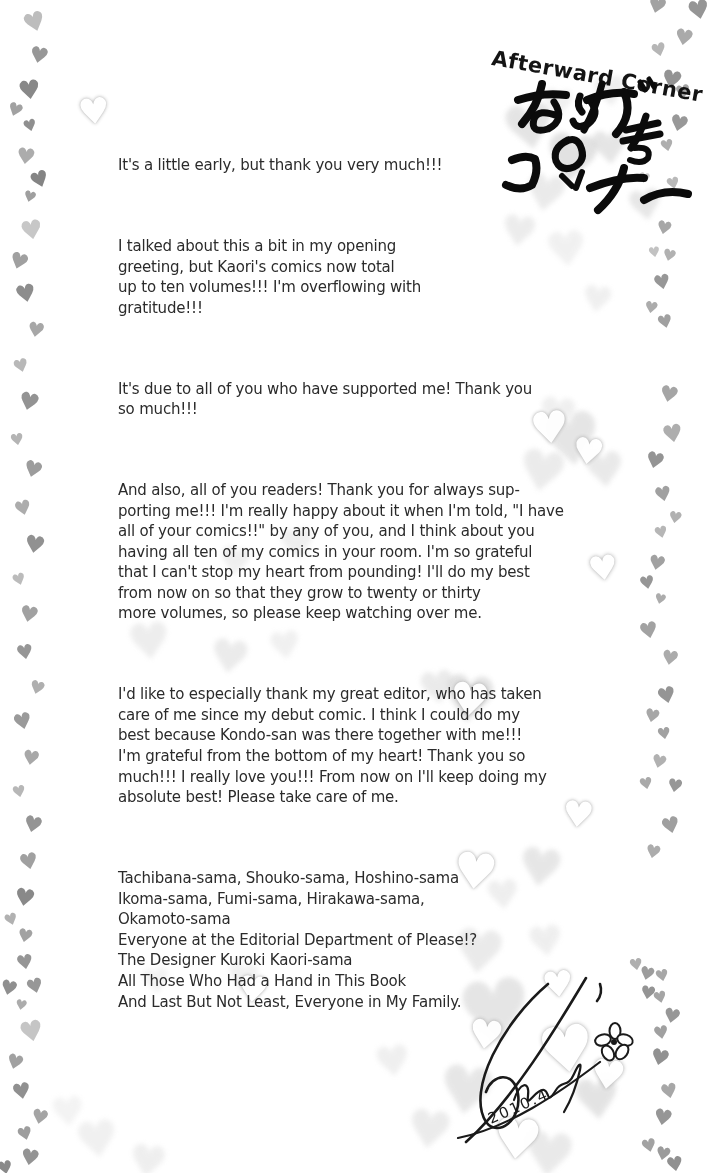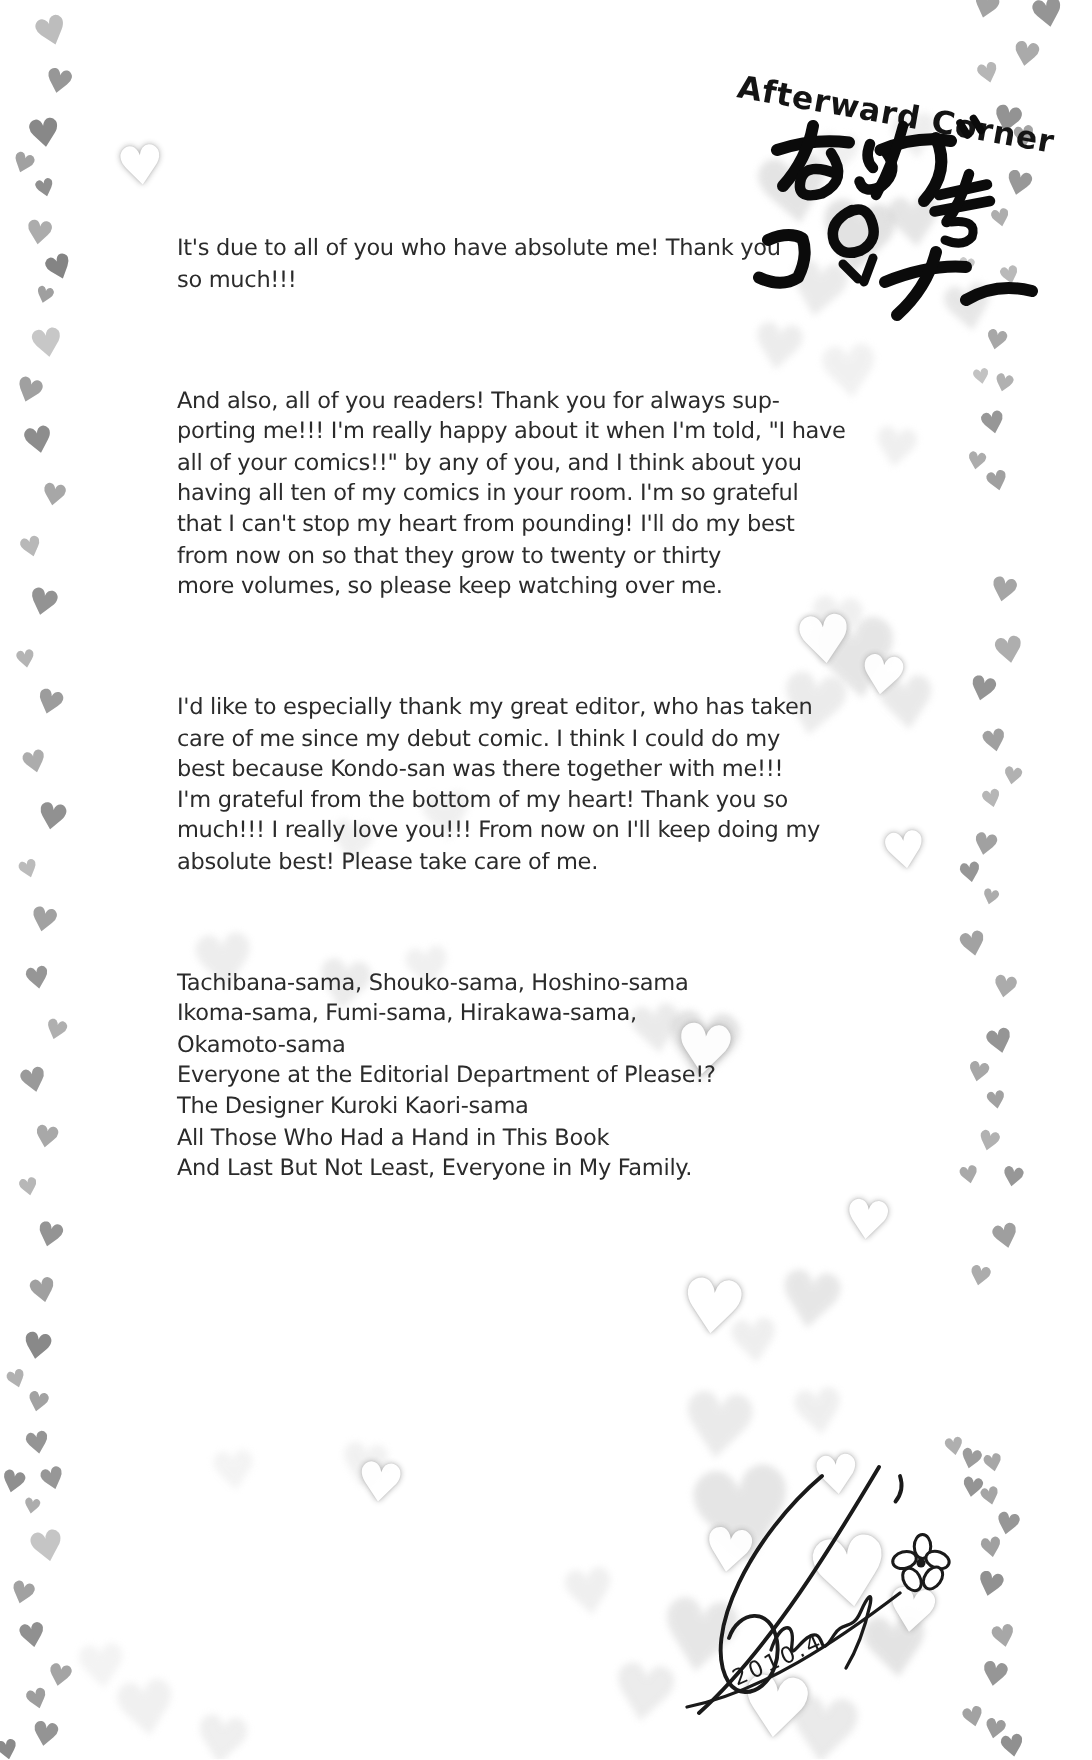--- a/index.html
+++ b/index.html
@@ -197,21 +197,26 @@
 
       <path d="M70,104 L80,114" stroke-width="6"></path>
       <path d="M90,100 L84,116" stroke-width="6"></path>
       <path d="M98,116 Q128,104 152,106" stroke-width="8"></path>
       <path d="M132,96 Q126,120 106,138" stroke-width="8"></path>
       <path d="M152,128 Q172,116 196,122" stroke-width="8"></path>
     </svg>
   </div>
 
   <div class="content">
-    <p>It's due to all of you who have absolute me! Thank you
+    <p>It's a little early, but thank you very much!!!</p>
+    <p>I talked about this a bit in my opening
+greeting, but Kaori's comics now total
+up to ten volumes!!! I'm overflowing with
+gratitude!!!</p>
+    <p>It's due to all of you who have supported me! Thank you
 so much!!!</p>
     <p>And also, all of you readers! Thank you for always sup-
 porting me!!! I'm really happy about it when I'm told, "I have
 all of your comics!!" by any of you, and I think about you
 having all ten of my comics in your room. I'm so grateful
 that I can't stop my heart from pounding! I'll do my best
 from now on so that they grow to twenty or thirty
 more volumes, so please keep watching over me.</p>
     <p>I'd like to especially thank my great editor, who has taken
 care of me since my debut comic. I think I could do my

